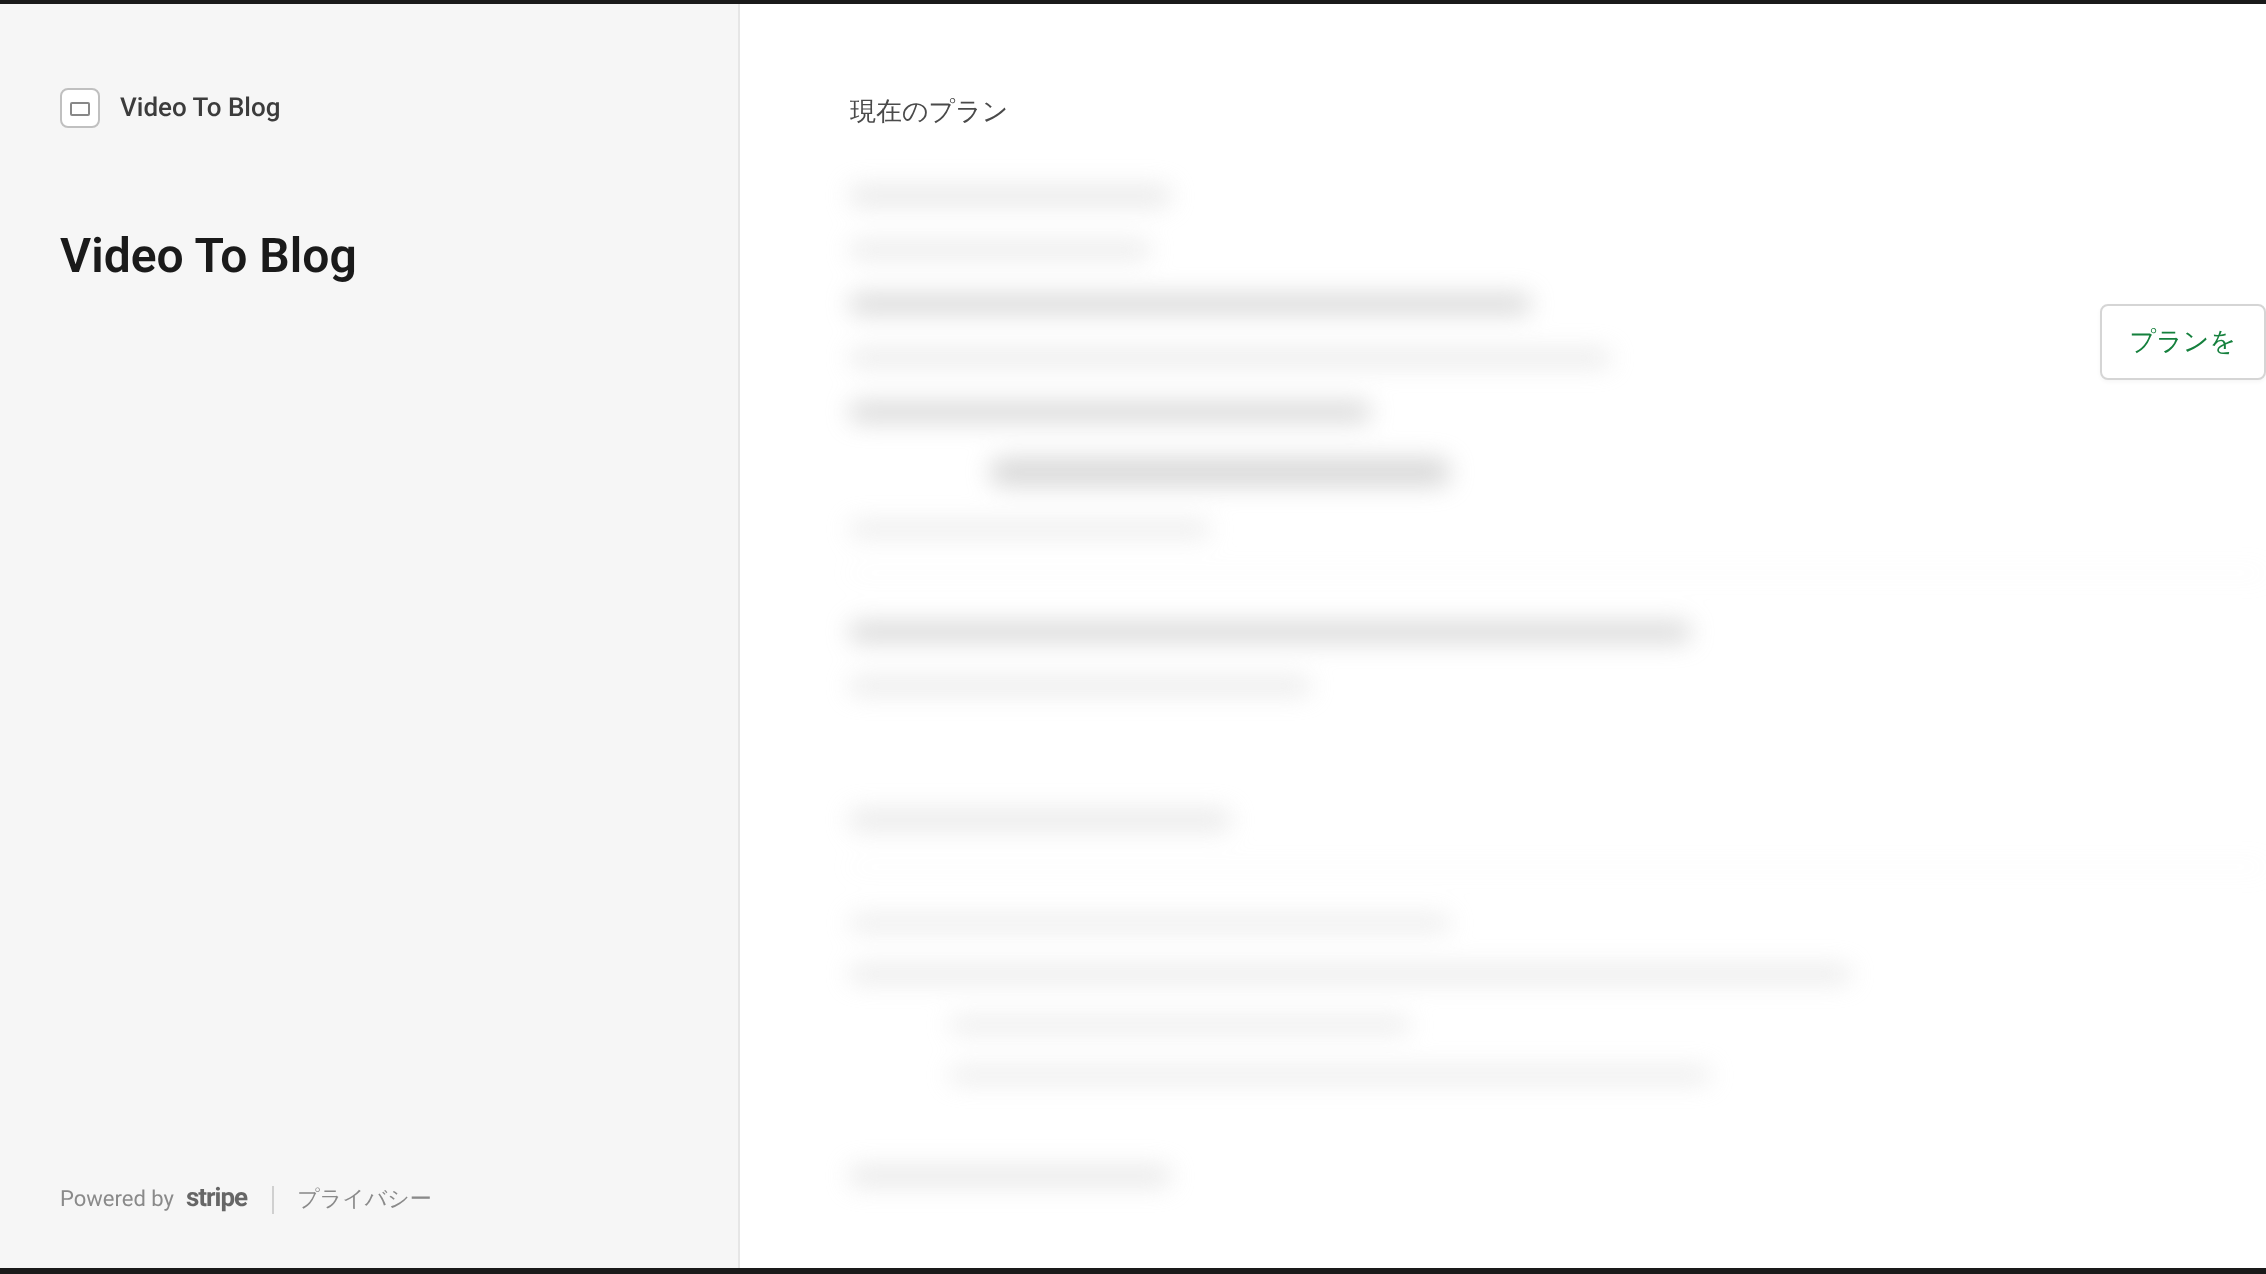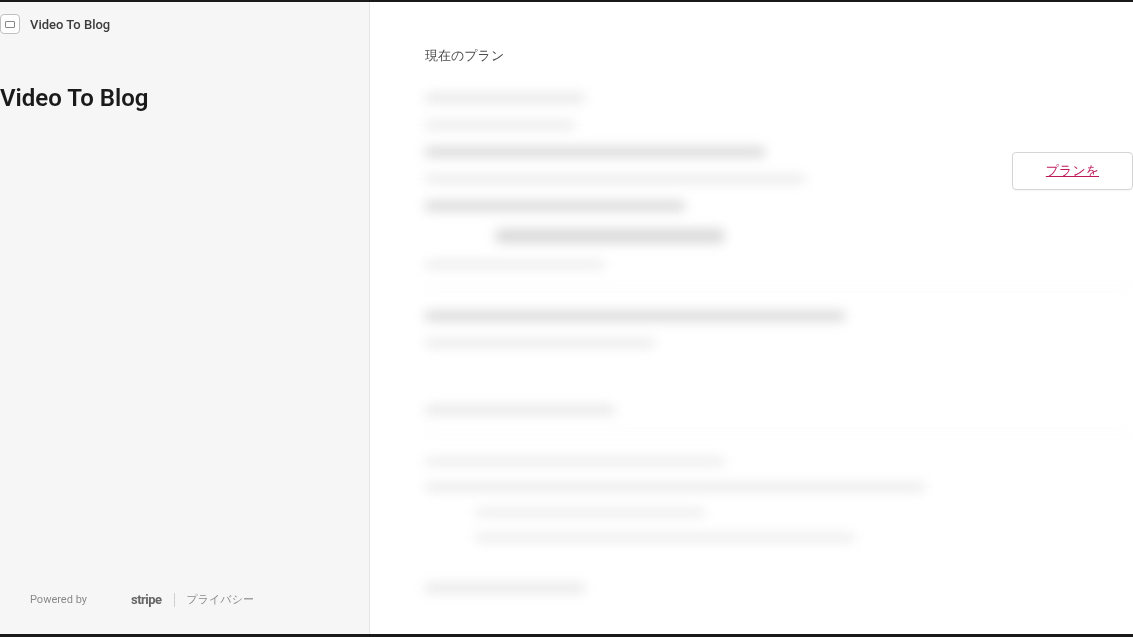--- a/index.html
+++ b/index.html
@@ -29,20 +29,21 @@
       height: 100%;
       padding-top: 2px;
     }
     .sidebar {
       width: 370px;
       background: #f6f6f6;
       border-right: 1px solid #e6e6e6;
       display: flex;
       flex-direction: column;
       position: relative;
+      padding: 30px;
     }
     .brand-row {
       display: flex;
       align-items: center;
       gap: 10px;
       margin-top: 12px;
       margin-bottom: 50px;
     }
     .brand-icon {
       width: 20px;
@@ -94,21 +95,20 @@
     .powered-by {
       display: flex;
       align-items: center;
       gap: 6px;
     }
     .stripe-logo {
       font-weight: 700;
       color: #666;
       font-size: 13px;
       letter-spacing: -0.5px;
-      margin-left: 38px;
     }
     .footer-divider {
       width: 1px;
       height: 14px;
       background: #d0d0d0;
     }
     .privacy-link {
       cursor: pointer;
       font-family: Liberation Serif, serif;
     }
@@ -121,29 +121,28 @@
     .section-header {
       font-size: 13px;
       color: #4a4a4a;
       font-weight: 500;
       margin-bottom: 28px;
     }
     .plan-button {
       position: absolute;
       top: 150px;
       right: 0;
-      padding: 9px 33px;
+      padding: 9px 14px;
       border: 1px solid #d5d5d5;
       border-radius: 4px;
       background: #fff;
       font-size: 13px;
-      color: #be185d;
+      color: #15803d;
       cursor: pointer;
       box-shadow: 0 1px 2px rgba(0,0,0,0.04);
-      text-decoration: underline;
     }
     .skeleton-container {
       position: relative;
       filter: blur(6px);
       opacity: 0.55;
     }
     .sk-line {
       height: 10px;
       background: #cfcfcf;
       border-radius: 3px;

